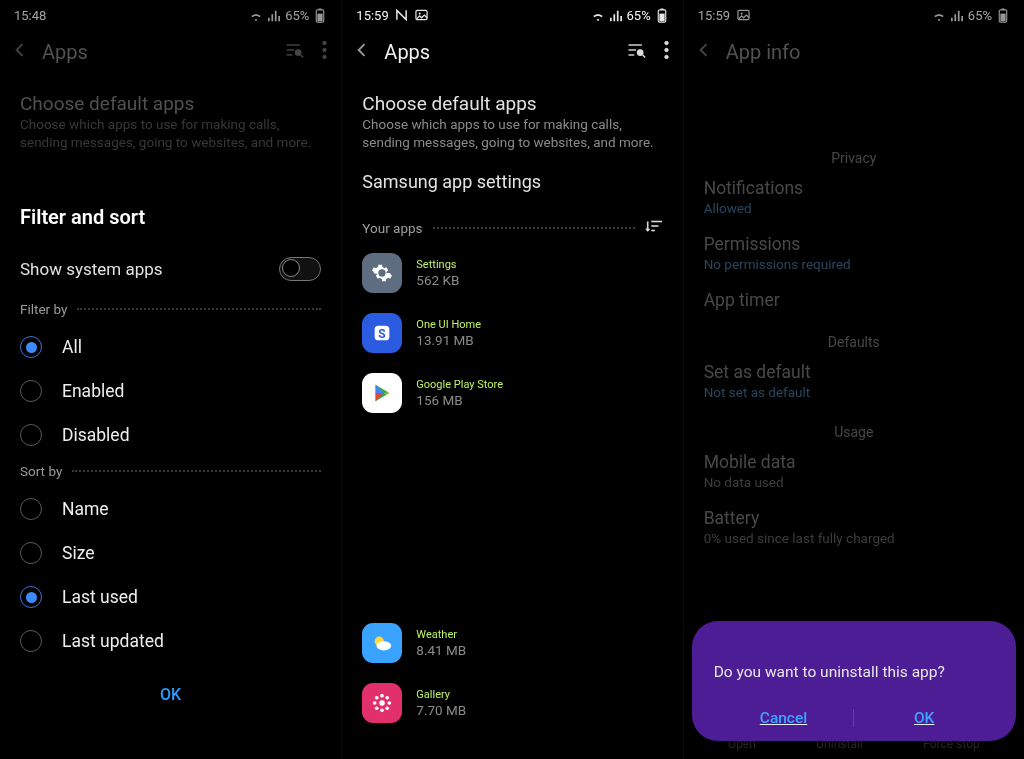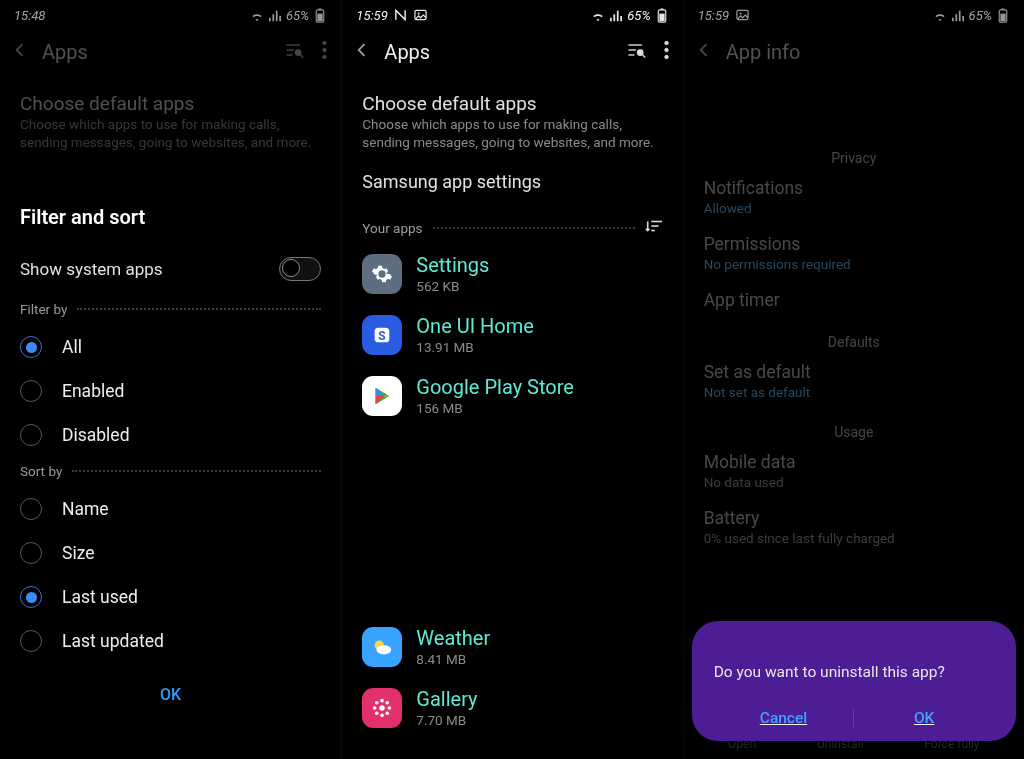--- a/index.html
+++ b/index.html
@@ -23,21 +23,20 @@
 
   
   .statusbar {
     height: 30px;
     display: flex;
     align-items: center;
     justify-content: space-between;
     padding: 0 14px;
     font-size: 13px;
     color: #f6f6f6;
-    font-style: italic;
   }
   .statusbar .left { display: flex; gap: 6px; align-items: center; }
   .statusbar .right { display: flex; gap: 4px; align-items: flex-end; }
   .status-icon { width: 14px; height: 14px; display:inline-flex; align-items:center; justify-content:center; }
   .status-icon svg { display:block; }
 
   
   .header {
     display: flex;
     align-items: center;
@@ -94,21 +93,21 @@
   .setting-link { padding: 18px 20px 14px 20px; font-size: 18px; color:#e2e2e2; }
   .your-apps { display:flex; align-items:center; gap:10px; padding: 12px 20px 6px 20px; font-size:13.5px; color:#9e9e9e; }
   .your-apps .dots { flex:1; border-top:2px dotted #3a3a3a; height:0; }
   .your-apps .sort svg { stroke:#d8d8d8; }
 
   .app-row { display:flex; align-items:center; gap:14px; padding: 10px 20px; }
   .app-icon {
     width:40px; height:40px; border-radius:11px; display:flex;
     align-items:center; justify-content:center; flex-shrink:0;
   }
-  .app-name { font-size:20px; color:#5eead4; }
+  .app-name { font-size:11px; color:#bef264; }
   .app-size { font-size:13.5px; color:#8a8a8a; margin-top:1px; }
 
   
   .cat-label { font-size:14px; color:#6b6b6b; padding: 14px 20px 4px 20px; text-align: center; }
   .info-row { padding: 8px 20px 10px 20px; }
   .info-title { font-size:17.5px; color:#6f6f6f; }
   .info-sub { font-size:13.5px; color:#3f6b8f; margin-top:2px; }
   .info-sub.gray { color:#5c5c5c; }
 
   .dialog {
@@ -466,21 +465,21 @@
     </div>
     <div class="info-row">
       <div class="info-title">Battery</div>
       <div class="info-sub gray">0% used since last fully charged</div>
     </div>
   </div>
 
   <div class="bottom-actions">
     <span>Open</span>
     <span>Uninstall</span>
-    <span>Force fully</span>
+    <span>Force stop</span>
   </div>
 
   <div class="dialog">
     <div class="dialog-text">Do you want to uninstall this app?</div>
     <div class="dialog-actions">
       <div class="act">Cancel</div>
       <div class="sep"></div>
       <div class="act">OK</div>
     </div>
   </div>

